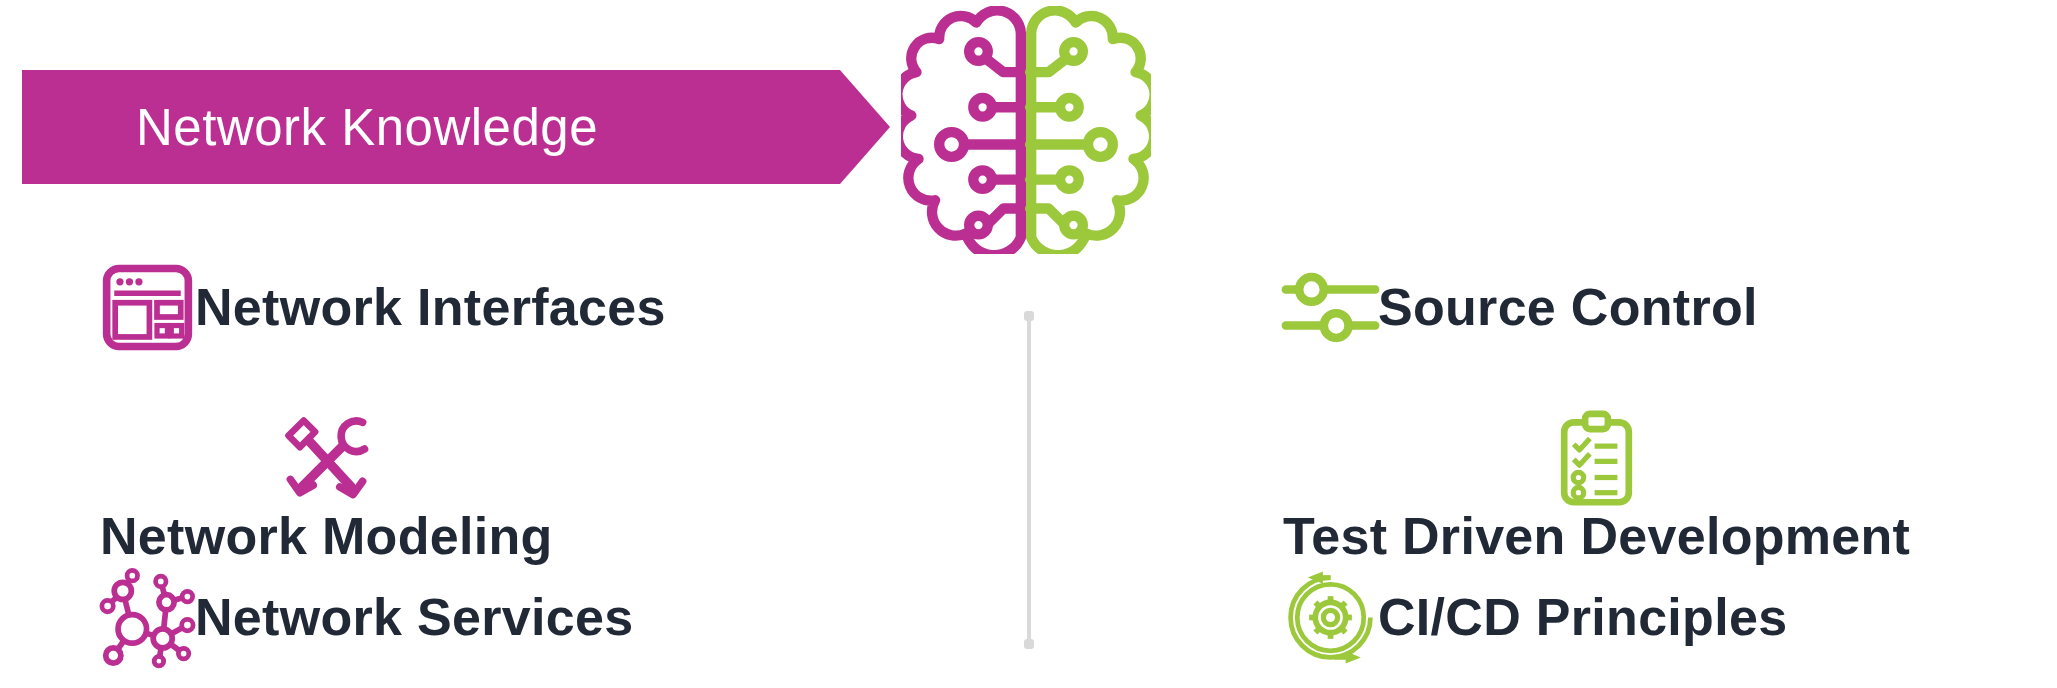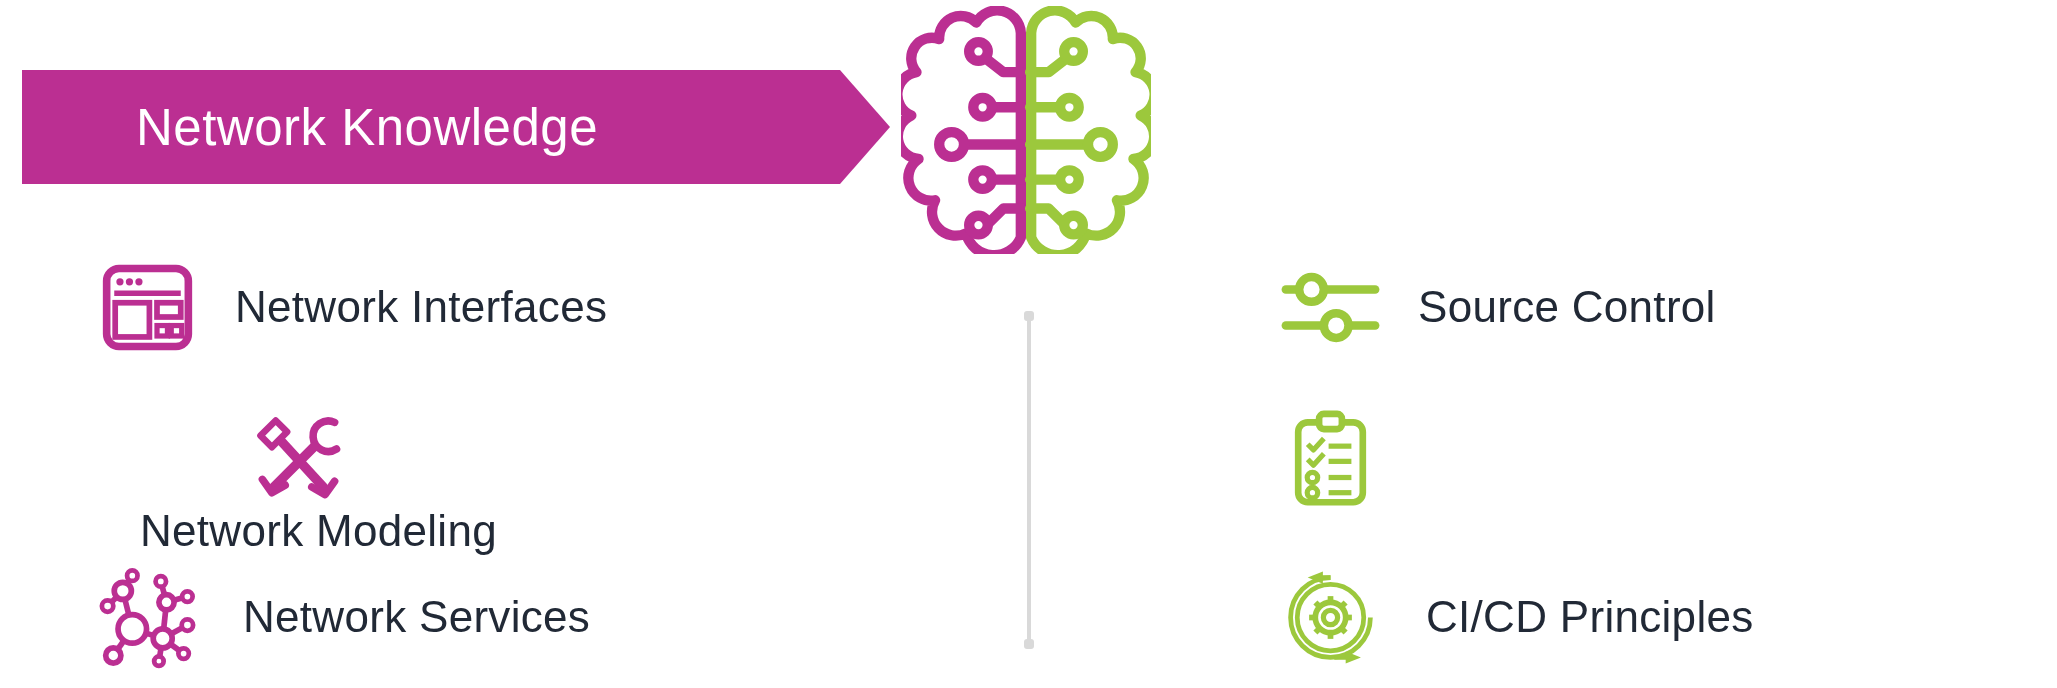--- a/index.html
+++ b/index.html
@@ -45,26 +45,26 @@
     background:var(--divider);
   }
   .divider::before{top:-4px;}
   .divider::after{bottom:-4px;}
 
   
   .row{position:absolute;height:100px;display:flex;align-items:center;}
   .row .iconbox{width:95px;height:95px;flex:0 0 95px;display:flex;align-items:center;justify-content:center;}
   .row .iconbox svg{width:95px;height:95px;overflow:visible;}
   .row .label{
-    margin-left:40px;font-size:44px;color:var(--text);font-weight:400;
+    font-size:52px;color:var(--text);font-weight:700;
     letter-spacing:0.3px;white-space:nowrap;
   }
   .left-row{left:100px;}
   .right-row{left:1283px;}
-  .r1{top:257px;} .r2{top:411px;flex-direction:column;} .r3{top:567px;gap:8px;}
+  .r1{top:257px;} .r2{top:411px;flex-direction:column;} .r3{top:567px;}
   .icon-magenta{color:var(--magenta);}
   .icon-green{color:var(--green);}
 </style>
 </head>
 <body>
 
 <div class="canvas">
 
   <div class="banner banner-left">
     <span>Network Knowledge</span>
@@ -183,20 +183,21 @@
         <path d="M26 35 l6 6 l11 -12" stroke-width="5.5"></path>
         <line x1="48" y1="37" x2="72" y2="37" stroke-width="5.5"></line>
         <path d="M26 51 l6 6 l11 -12" stroke-width="5.5"></path>
         <line x1="48" y1="53" x2="72" y2="53" stroke-width="5.5"></line>
         <circle cx="31" cy="70" r="5.5" stroke-width="5.5"></circle>
         <line x1="48" y1="70" x2="72" y2="70" stroke-width="5.5"></line>
         <circle cx="31" cy="86" r="5.5" stroke-width="5.5"></circle>
         <line x1="48" y1="86" x2="72" y2="86" stroke-width="5.5"></line>
       </svg>
     </span>
+    <span class="label">Test Driven Development</span>
   </div>
 
   <div class="row right-row r3">
     <span class="iconbox icon-green">
       <svg viewBox="0 0 100 100" fill="none" stroke="currentColor">
         <path d="M50 8 A42 42 0 1 0 92 50" stroke-width="5"></path>
         <path d="M50 8 H34" stroke-width="5"></path>
         <path d="M42 1.5 L26 8 L42 14.5 Z" fill="currentColor" stroke="none"></path>
         <circle cx="50" cy="50" r="35" stroke-width="5"></circle>
         <path d="M54 92 H68" stroke-width="5"></path>

